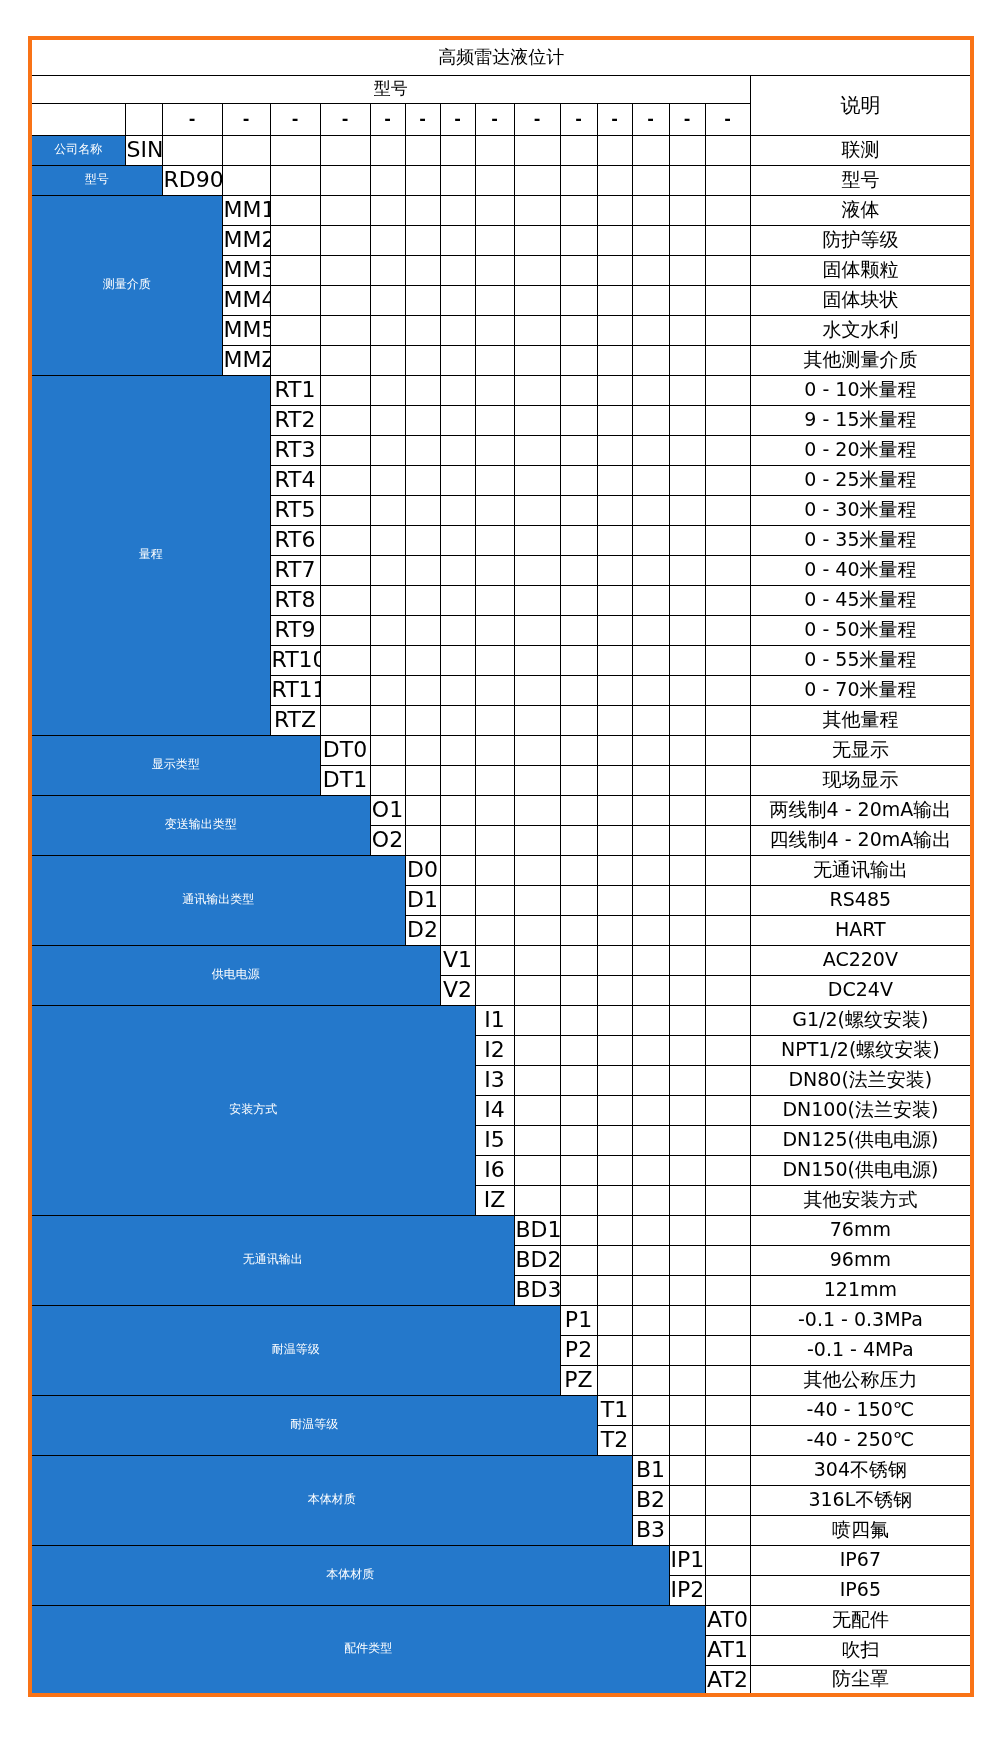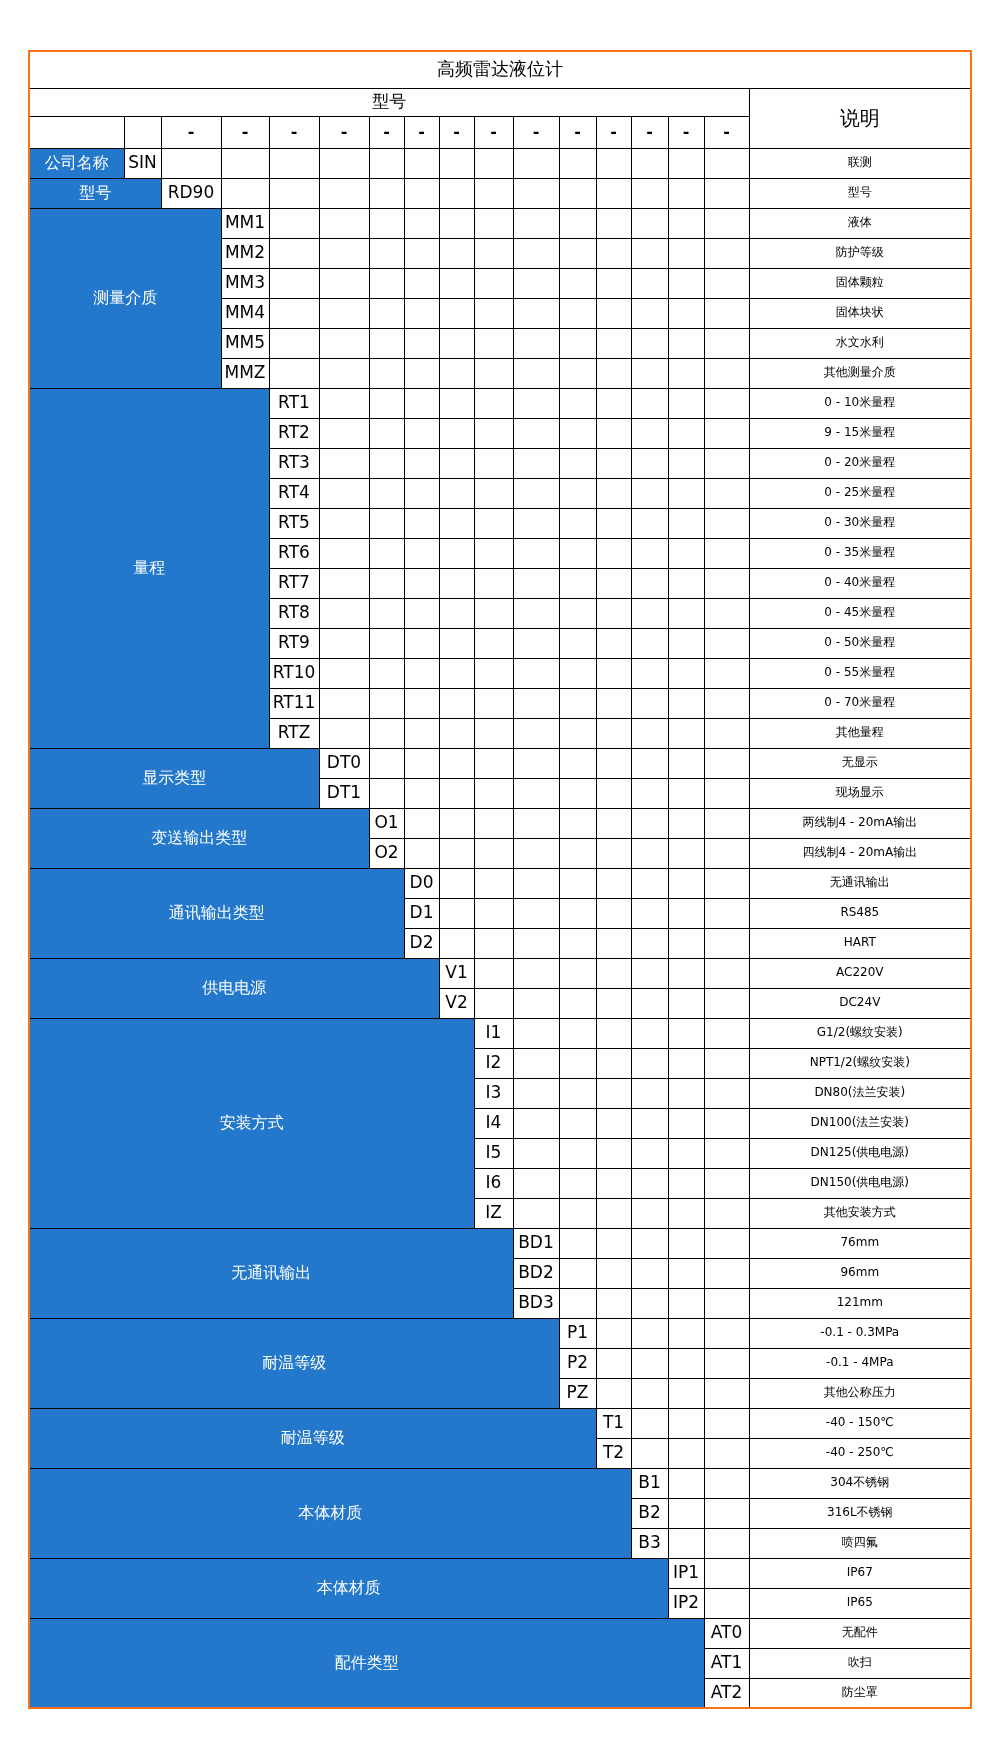--- a/index.html
+++ b/index.html
@@ -4,51 +4,51 @@
 <style>
   html,body{margin:0;padding:0;background:#ffffff;}
   .page{
     position:relative;
     width:1000px;height:1757px;
     background:#ffffff;
     font-family:"DejaVu Sans","Liberation Sans",sans-serif;
     color:#000;
   }
   table.model-table{
-    position:absolute;left:28px;top:50px;
+    position:absolute;left:28px;top:36px;
     width:942px;
     border-collapse:collapse;
     table-layout:fixed;
-    border:2px solid #f97316;
+    border:4px solid #f97316;
   }
   td{
     border:1px solid #000;
     padding:0 1px;
     text-align:center;
     vertical-align:middle;
     font-size:16px;
     line-height:1.15;
     overflow:hidden;
     white-space:nowrap;
   }
   tr.r-title{height:37px;}
   tr.r-model{height:28px;}
   tr.r-dash{height:32px;}
   tr.r-data{height:30px;}
   td.title{font-size:18px;}
   td.model{font-size:17px;}
   td.desc-h{font-size:20px;}
   td.dash{font-size:16px;font-weight:bold;}
-  td.code{font-size:17px;}
+  td.code{font-size:22px;}
   td.cat{
     background:var(--accent-blue,#2478cb);
     color:#ffffff;
-    font-size:16px;
+    font-size:12px;
   }
-  td.desc{font-size:12px;}
+  td.desc{font-size:19px;}
 </style>
 </head>
 <body>
 
 <div class="page">
   <table class="model-table">
     <colgroup>
       <col style="width:95px">
         <col style="width:37px">
         <col style="width:60px">

